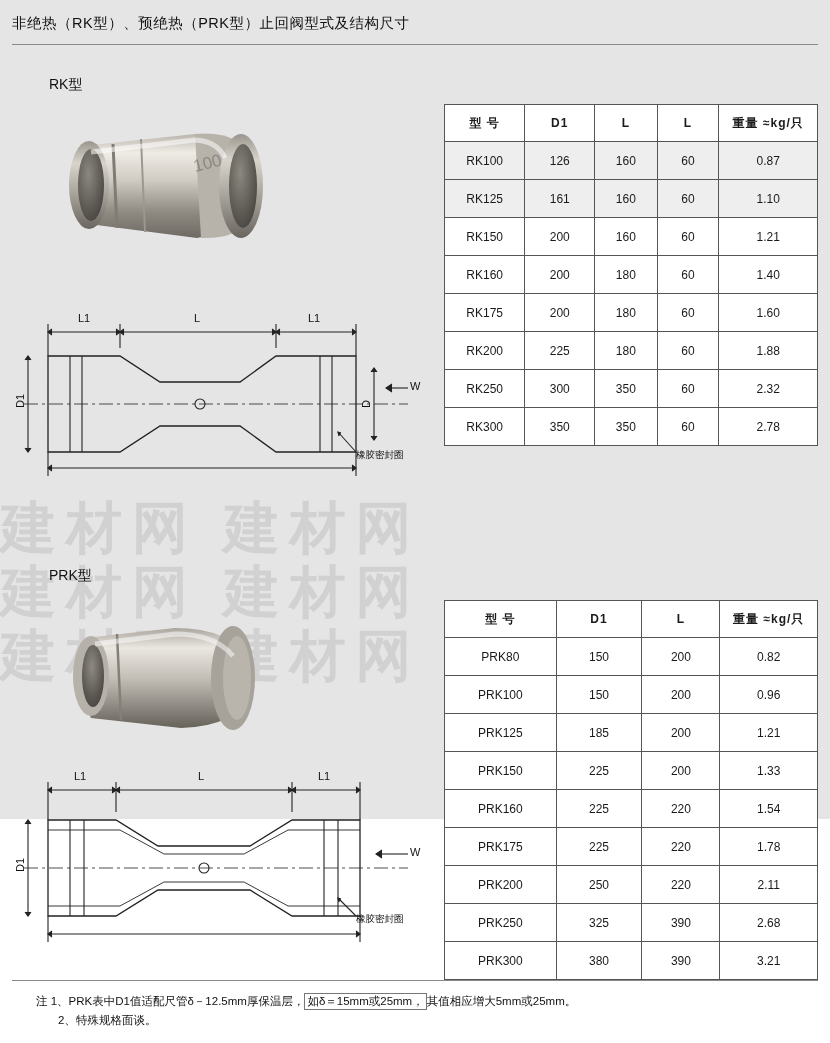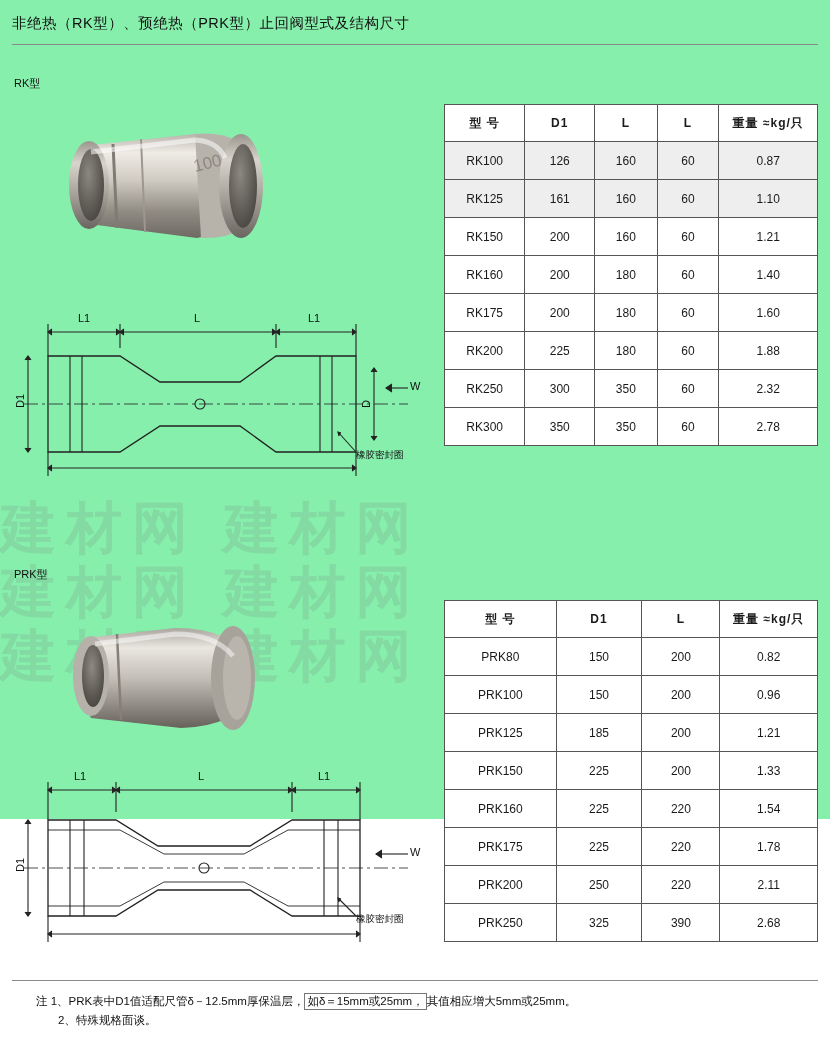--- a/index.html
+++ b/index.html
@@ -12,21 +12,21 @@
     height: 1043px;
     position: relative;
     font-family: "Liberation Sans", sans-serif;
     color: #1a1a1a;
     overflow: hidden;
   }
   .page {
     position: relative;
     width: 830px;
     height: 819px;
-    background: #86efac;
+    background: #e5e5e5;
   }
   
   .doc-title {
     position: absolute;
     left: 12px;
     top: 14px;
     font-size: 14.5px;
     letter-spacing: 0.5px;
     color: #111;
     white-space: nowrap;
@@ -35,22 +35,23 @@
     position: absolute;
     left: 12px;
     top: 44px;
     width: 806px;
     height: 1px;
     background: #8a8a8a;
   }
   
   .section-label {
     position: absolute;
-    font-size: 11px;
+    font-size: 14px;
     color: #111;
+    margin-left: 35px;
   }
   #label-rk { left: 14px; top: 76px; }
   #label-prk { left: 14px; top: 567px; }
 
   
   .spec-table {
     position: absolute;
     border-collapse: collapse;
     background: #fff;
     font-size: 12px;
@@ -420,20 +421,26 @@
         <td class="c1">250</td>
         <td class="c2">220</td>
         <td class="c3">2.11</td>
       </tr>
       <tr>
         <td class="c0">PRK250</td>
         <td class="c1">325</td>
         <td class="c2">390</td>
         <td class="c3">2.68</td>
       </tr>
+      <tr>
+        <td class="c0">PRK300</td>
+        <td class="c1">380</td>
+        <td class="c2">390</td>
+        <td class="c3">3.21</td>
+      </tr>
     </tbody>
   </table>
 
   <div class="drawing" id="drawing-prk">
     <svg width="420" height="195" viewBox="0 0 420 195">
       <g stroke="#222" fill="none" stroke-width="1.1">
 
         <line x1="40" y1="22" x2="40" y2="60"></line>
         <line x1="108" y1="22" x2="108" y2="52"></line>
         <line x1="284" y1="22" x2="284" y2="52"></line>

